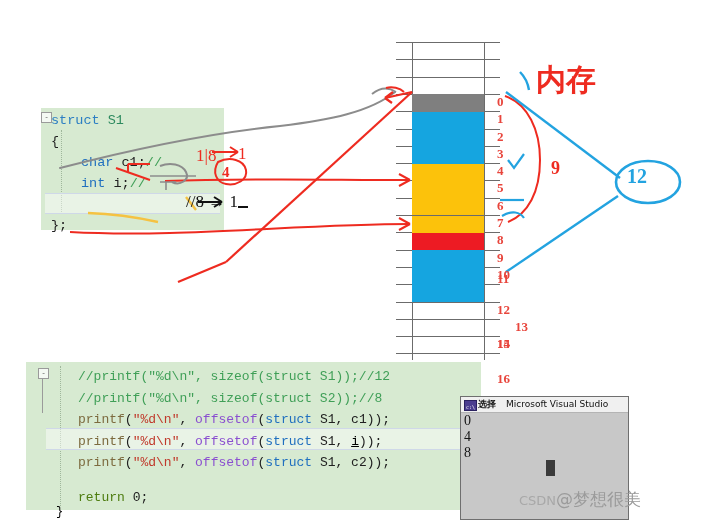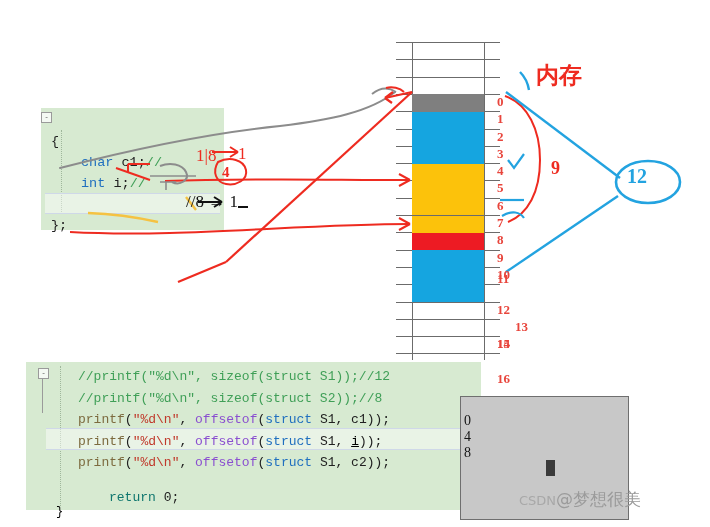--- a/index.html
+++ b/index.html
@@ -57,21 +57,21 @@
   .offnum{
     position:absolute;color:#e8453c;font-weight:bold;
     font-family:"Liberation Serif","DejaVu Serif",serif;
     font-size:13px;line-height:13px;
   }
 
   
   .hand{position:absolute;font-family:"Liberation Serif","DejaVu Serif",serif;}
 
   #label-neicun{
-    left:536px;top:60px;font-size:23px;font-weight:bold;color:#ee2b20;
+    left:536px;top:60px;font-size:30px;font-weight:bold;color:#ee2b20;
     font-family:"DejaVu Sans","Liberation Sans",sans-serif;
     text-align:right;
   }
   #struct-decl{
     left:50px;top:252px;font-size:17px;color:#f25a52;letter-spacing:1px;
     font-family:"Liberation Serif","DejaVu Serif",serif;
   }
   #hand-18a{left:196px;top:146px;font-size:17px;color:#ee2b20;}
   #hand-1a{left:238px;top:144px;font-size:17px;color:#ee2b20;}
   #hand-c4{left:222px;top:164px;font-size:15px;color:#ee2b20;font-weight:bold;}
@@ -121,38 +121,39 @@
 </style>
 </head>
 <body>
 
 <div id="root">
 
   <div class="code-pane" id="struct-pane">
     <div class="indent-guide" style="left:20px;top:22px;height:82px;"></div>
     <div class="hl-line" style="left:4px;top:85px;width:175px;height:19px;"></div>
 
+    <div class="ln" style="top:2px;"><span class="kw">struct</span> <span class="type-green">S1</span></div>
     <div class="ln" style="top:23px;"><span class="plain">{</span></div>
     <div class="ln" style="top:44px;left:40px;"><span class="kw2">char</span> <span class="plain">c1;</span><span class="cmt">//</span></div>
     <div class="ln" style="top:65px;left:40px;"><span class="kw2">int</span> <span class="plain">i;</span><span class="cmt">//</span></div>
     <div class="ln" style="top:107px;"><span class="plain">};</span></div>
   </div>
   <div class="collapse-box">-</div>
 
   <div class="changebar"></div>
   <div class="code-pane" id="main-pane">
     <div class="indent-guide" style="left:34px;top:4px;height:140px;"></div>
     <div class="hl-line" style="left:20px;top:66px;width:430px;height:20px;"></div>
 
     <div class="ln" style="top:4px;"><span class="cmt">//printf("%d\n", sizeof(struct S1));//12</span></div>
     <div class="ln" style="top:25.5px;"><span class="cmt">//printf("%d\n", sizeof(struct S2));//8</span></div>
     <div class="ln" style="top:47px;"><span style="color:#7c6a3e;">printf</span><span class="plain">(</span><span style="color:#c0392b;">"%d\n"</span><span class="plain">, </span><span style="color:#8a4fd0;">offsetof</span><span class="plain">(</span><span class="kw2">struct</span> <span class="plain">S1, c1));</span></div>
     <div class="ln" style="top:68.5px;"><span style="color:#7c6a3e;">printf</span><span class="plain">(</span><span style="color:#c0392b;">"%d\n"</span><span class="plain">, </span><span style="color:#8a4fd0;">offsetof</span><span class="plain">(</span><span class="kw2">struct</span> <span class="plain">S1, </span><span style="text-decoration:underline;">i</span><span class="plain">));</span></div>
     <div class="ln" style="top:90px;"><span style="color:#7c6a3e;">printf</span><span class="plain">(</span><span style="color:#c0392b;">"%d\n"</span><span class="plain">, </span><span style="color:#8a4fd0;">offsetof</span><span class="plain">(</span><span class="kw2">struct</span> <span class="plain">S1, c2));</span></div>
-    <div class="ln" style="top:125px;"><span style="color:#0f766e;margin-left:31px;">return</span> <span class="plain">0;</span></div>
+    <div class="ln" style="top:125px;"><span style="color:#4d7c0f;">return</span> <span class="plain">0;</span></div>
     <div class="ln" style="top:140px;left:30px;font-size:12px;">}</div>
   </div>
   <div class="collapse-box" style="left:38px;top:368px;">-</div>
   <div style="position:absolute;left:42px;top:378px;width:0;height:35px;border-left:1px solid #9a9a9a;"></div>
 
   <div id="mem">
     <div class="vline" style="left:16px;top:0;height:318px;"></div>
     <div class="vline" style="left:88px;top:0;height:318px;"></div>
   <div class="grow" style="top: 0px;"></div>
       <div class="grow" style="top: 17.3px;"></div>
@@ -238,20 +239,25 @@
 
   <div class="hand" id="label-neicun">内存</div>
   <div class="hand" id="hand-18a">1|8</div>
   <div class="hand" id="hand-1a">1</div>
   <div class="hand" id="hand-c4">4</div>
   <div class="hand" id="hand-18b">//8 → 1</div>
   <div class="hand" id="hand-9">9</div>
   <div class="hand" id="hand-12">12</div>
 
   <div id="console">
+    <div id="console-title">
+      <span id="console-icon"></span>
+      <span id="console-sel">选择</span>
+      <span id="console-app">Microsoft Visual Studio</span>
+    </div>
     <div id="console-body">
       <div class="cl" style="top:1px;">0</div>
       <div class="cl" style="top:17px;">4</div>
       <div class="cl" style="top:33px;">8</div>
       <div id="cursor-block"></div>
     </div>
   </div>
 
   <div id="watermark">
     <span class="csdn">CSDN</span><span>@梦想很美</span>

